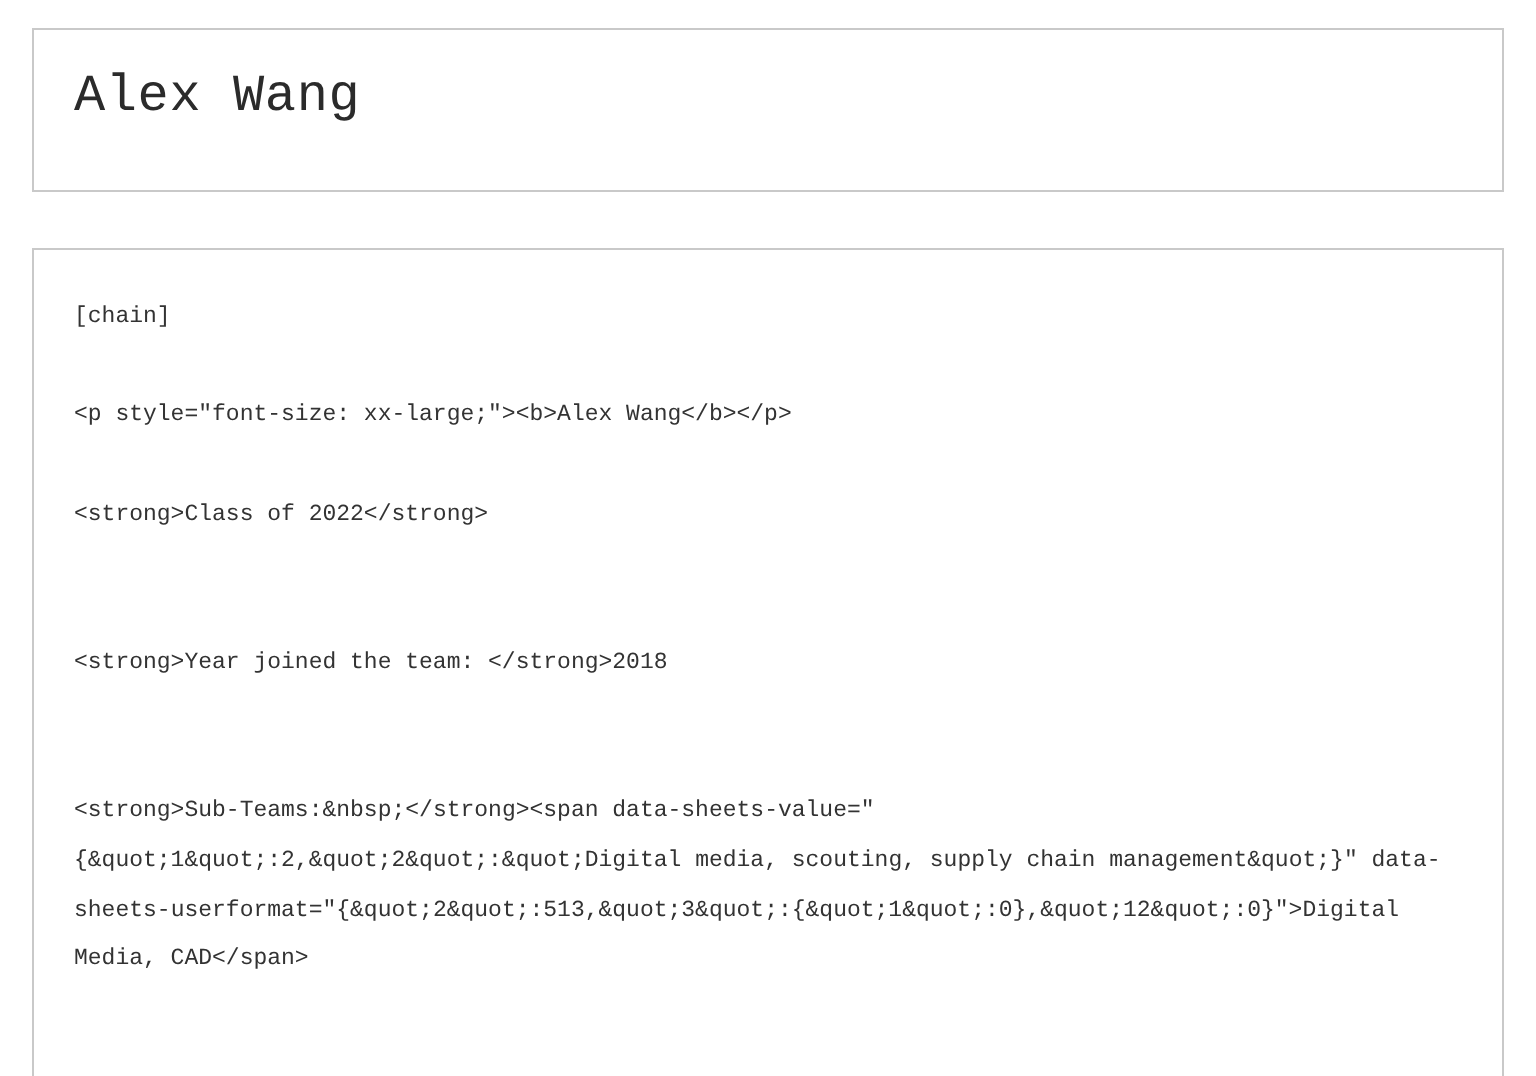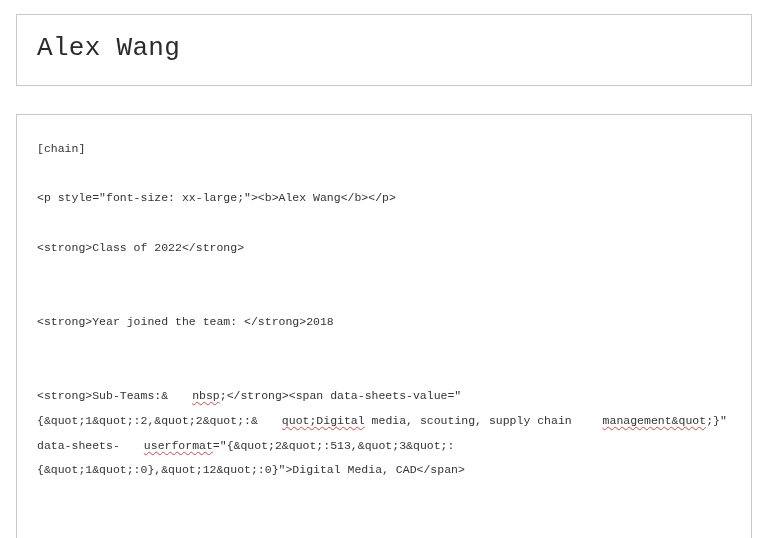--- a/index.html
+++ b/index.html
@@ -10,21 +10,21 @@
     font-family: "SFMono-Regular", Consolas, "Liberation Mono", Menlo, Courier, monospace;
     font-size: 12px;
     color: #333;
   }
   .page {
     padding: 14px 16px;
     width: 768px;
   }
   .title-box {
     border: 1px solid #c9c9c9;
-    padding: 18px 20px 22px 20px;
+    padding: 18px 20px 32px 20px;
     margin-bottom: 28px;
   }
   .title-box h1 {
     margin: 0;
     font-size: 26px;
     font-weight: 400;
     color: #2b2b2b;
     letter-spacing: 0.3px;
     font-family: "SFMono-Regular", Consolas, "Liberation Mono", Menlo, Courier, monospace;
   }
@@ -34,26 +34,24 @@
     padding: 22px 20px 0 20px;
     line-height: 2.15;
     white-space: pre-wrap;
     word-wrap: break-word;
     font-family: "SFMono-Regular", Consolas, "Liberation Mono", Menlo, Courier, monospace;
     font-size: 11.5px;
     color: #333;
     overflow: hidden;
   }
   .content-box .sq {
-    text-decoration: underline;
     text-decoration-style: wavy;
     text-decoration-color: #d04747;
     text-decoration-thickness: 1px;
     text-underline-offset: 2px;
-    margin-left: 24px;
   }
 </style>
 </head>
 <body>
 
 <div class="page">
   <div class="title-box">
     <h1>Alex Wang</h1>
   </div>
 

